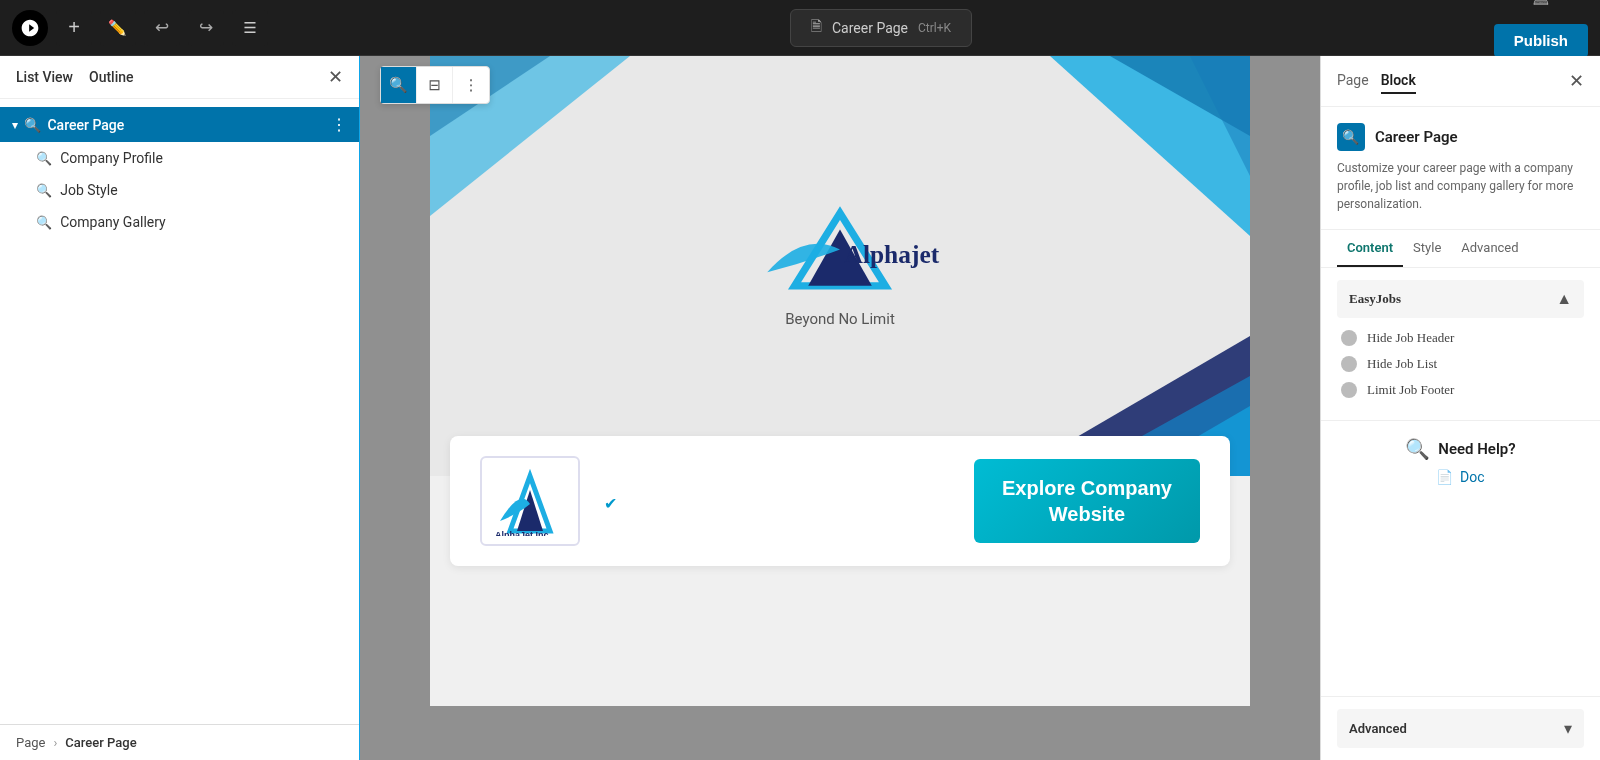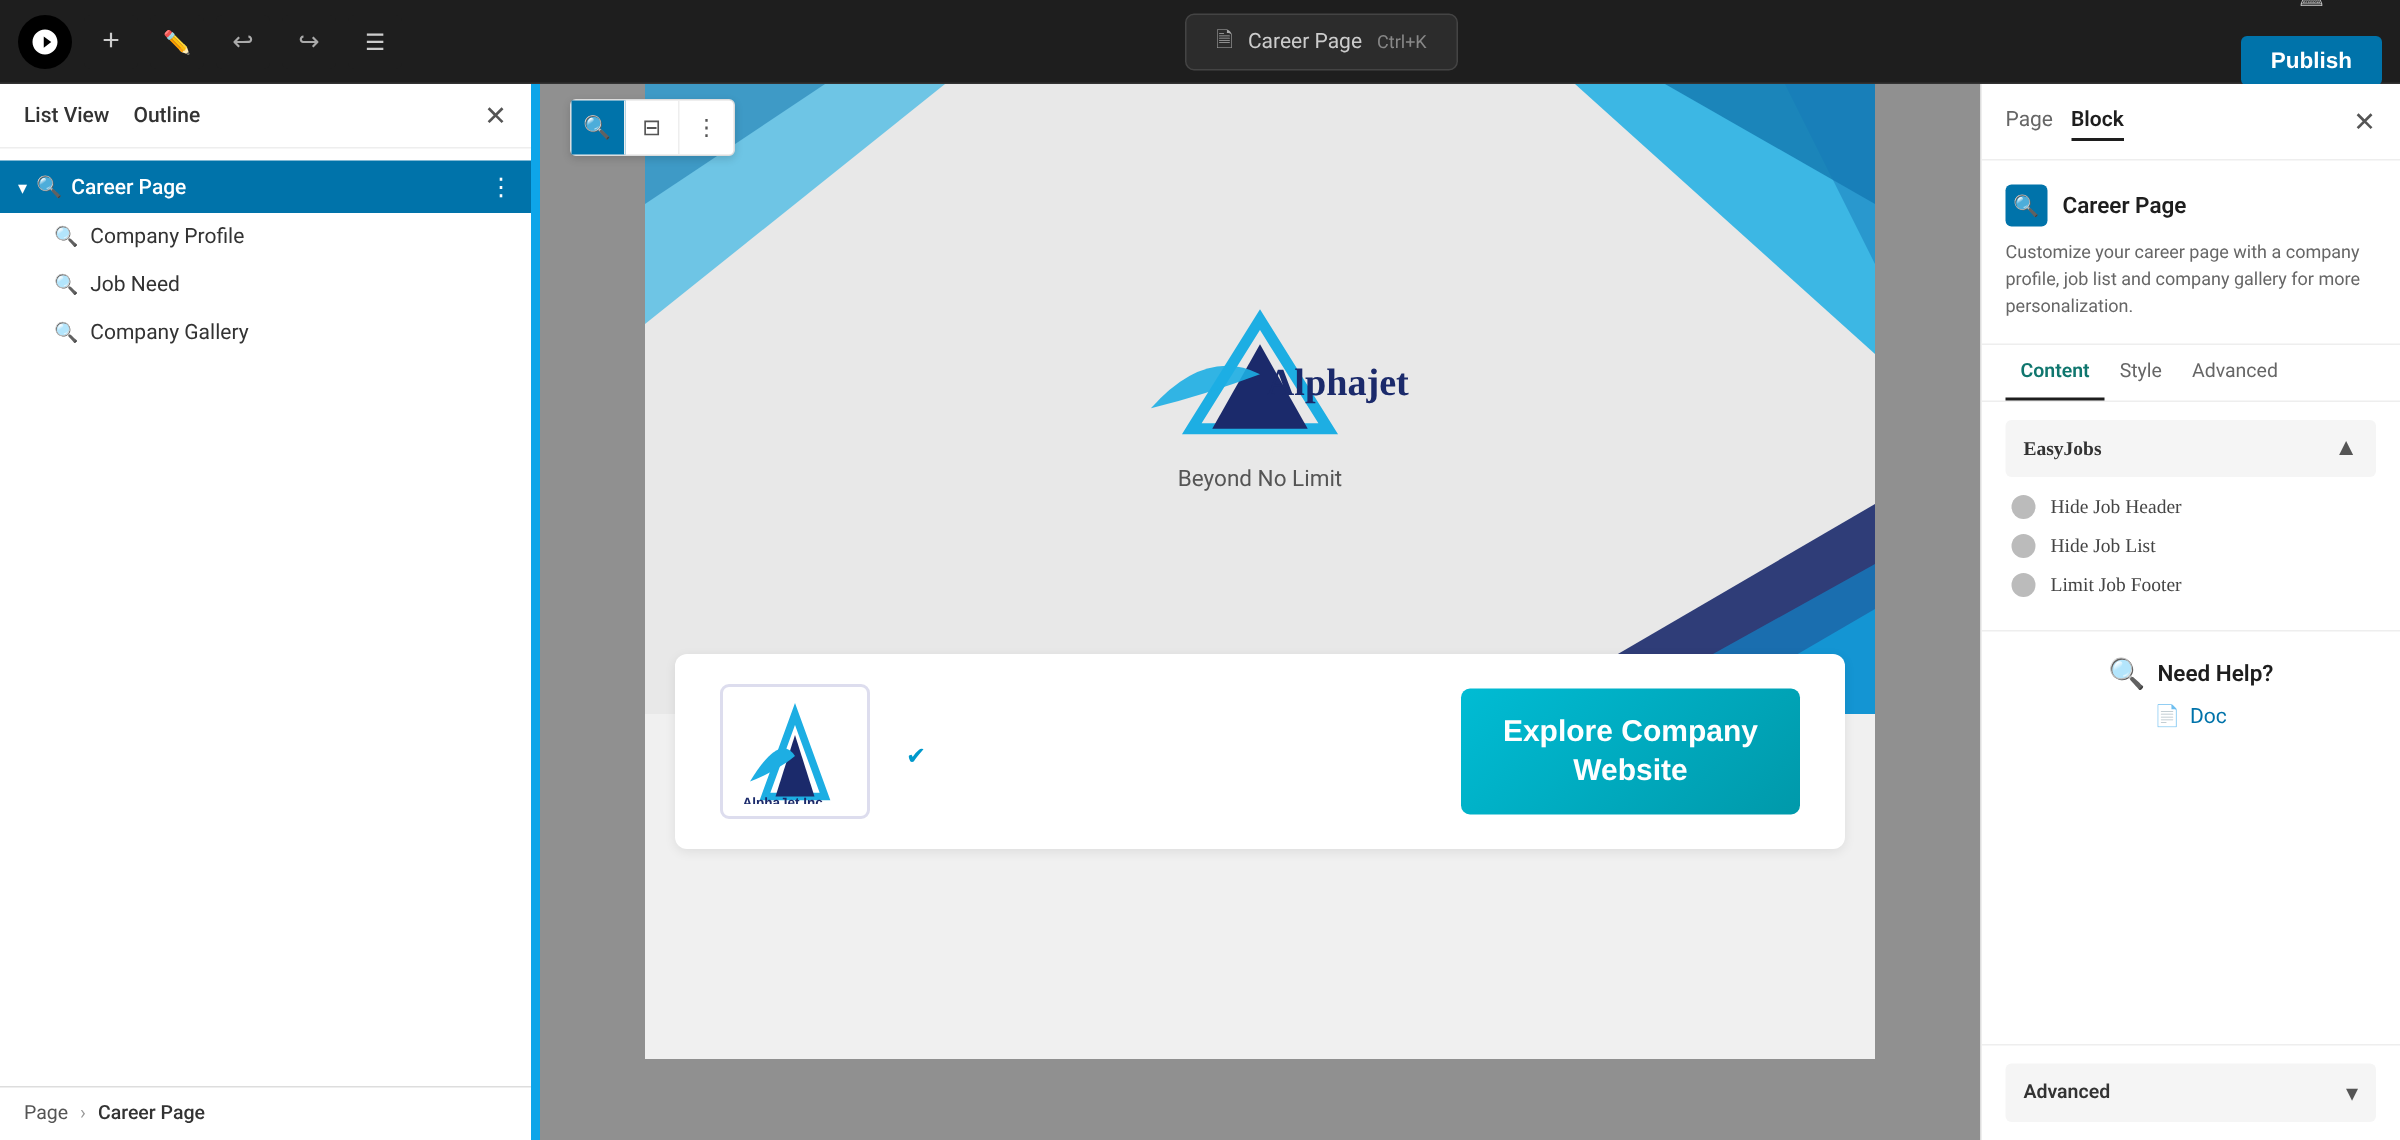--- a/index.html
+++ b/index.html
@@ -48,21 +48,21 @@
     }
 
     
     .main-area {
       display: flex; flex: 1; overflow: hidden;
     }
 
     
     .sidebar {
       width: 360px; background: #fff; flex-shrink: 0; display: flex; flex-direction: column;
-      border-right: 6px solid #0ea5e9; overflow: hidden;
+      border-right: 1px solid #0ea5e9; overflow: hidden;
     }
     .sidebar-header {
       display: flex; align-items: center; padding: 12px 16px; border-bottom: 1px solid #eee;
       gap: 16px;
     }
     .sidebar-header-title {
       font-size: 14px; font-weight: 500; color: #333;
     }
     .sidebar-header-title.active {
       color: #333;
@@ -309,21 +309,21 @@
         <span class="item-label">Career Page</span>
         <span class="three-dots">⋮</span>
       </div>
 
       <div class="tree-child">
         <span class="child-icon">🔍</span>
         <span class="child-label">Company Profile</span>
       </div>
       <div class="tree-child">
         <span class="child-icon">🔍</span>
-        <span class="child-label">Job Need</span>
+        <span class="child-label">Job Style</span>
       </div>
       <div class="tree-child">
         <span class="child-icon">🔍</span>
         <span class="child-label">Company Gallery</span>
       </div>
     </div>
 
     <div class="breadcrumb-bar">
       <span class="breadcrumb-link">Page</span>
       <span class="breadcrumb-sep">›</span>

